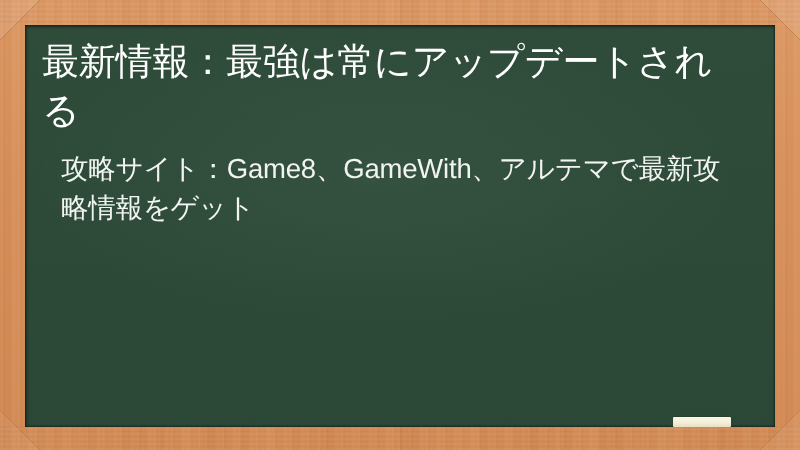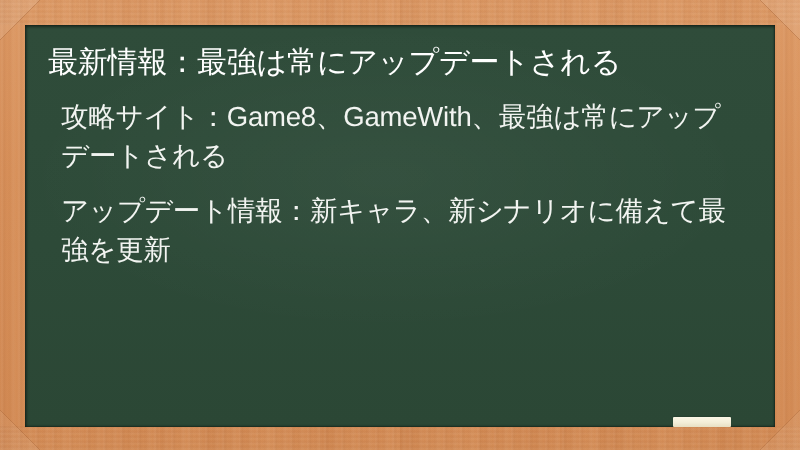--- a/index.html
+++ b/index.html
@@ -102,24 +102,24 @@
   #board-content {
     position: absolute;
     left: 0;
     top: 0;
     right: 0;
     padding: 3px 22px 0 5px;
     box-sizing: border-box;
   }
 
   #board-title {
-    margin: 15px;
+    margin: 9px;
     padding: 0 10px 0 3px;
     color: #ffffff;
-    font-size: 30px;
+    font-size: 37px;
     font-weight: 300;
     line-height: 1.33;
     letter-spacing: -0.2px;
     text-rendering: geometricPrecision;
   }
 
   #board-points {
     margin: 15px 0 0 0;
     padding: 0 14px 0 31px;
     list-style: none;
@@ -160,22 +160,21 @@
   <div class="miter bl"></div>
   <div class="miter br"></div>
 
   <div id="chalkboard">
 
     <div id="board-content">
 
       <h1 id="board-title">最新情報：最強は常にアップデートされる</h1>
 
       <ul id="board-points">
-        <li class="board-point">攻略サイト：Game8、GameWith、最強は常にアップデートされる</li>
-        <li class="board-point">アップデート情報：新キャラ、新シナリオに備えて最強を更新</li>
+        <li class="board-point">攻略サイト：Game8、GameWith、アルテマで最新攻略情報をゲット</li>
       </ul>
 
     </div>
 
     <div id="chalk-stick"></div>
 
   </div>
 </div>
 
 </body></html>

